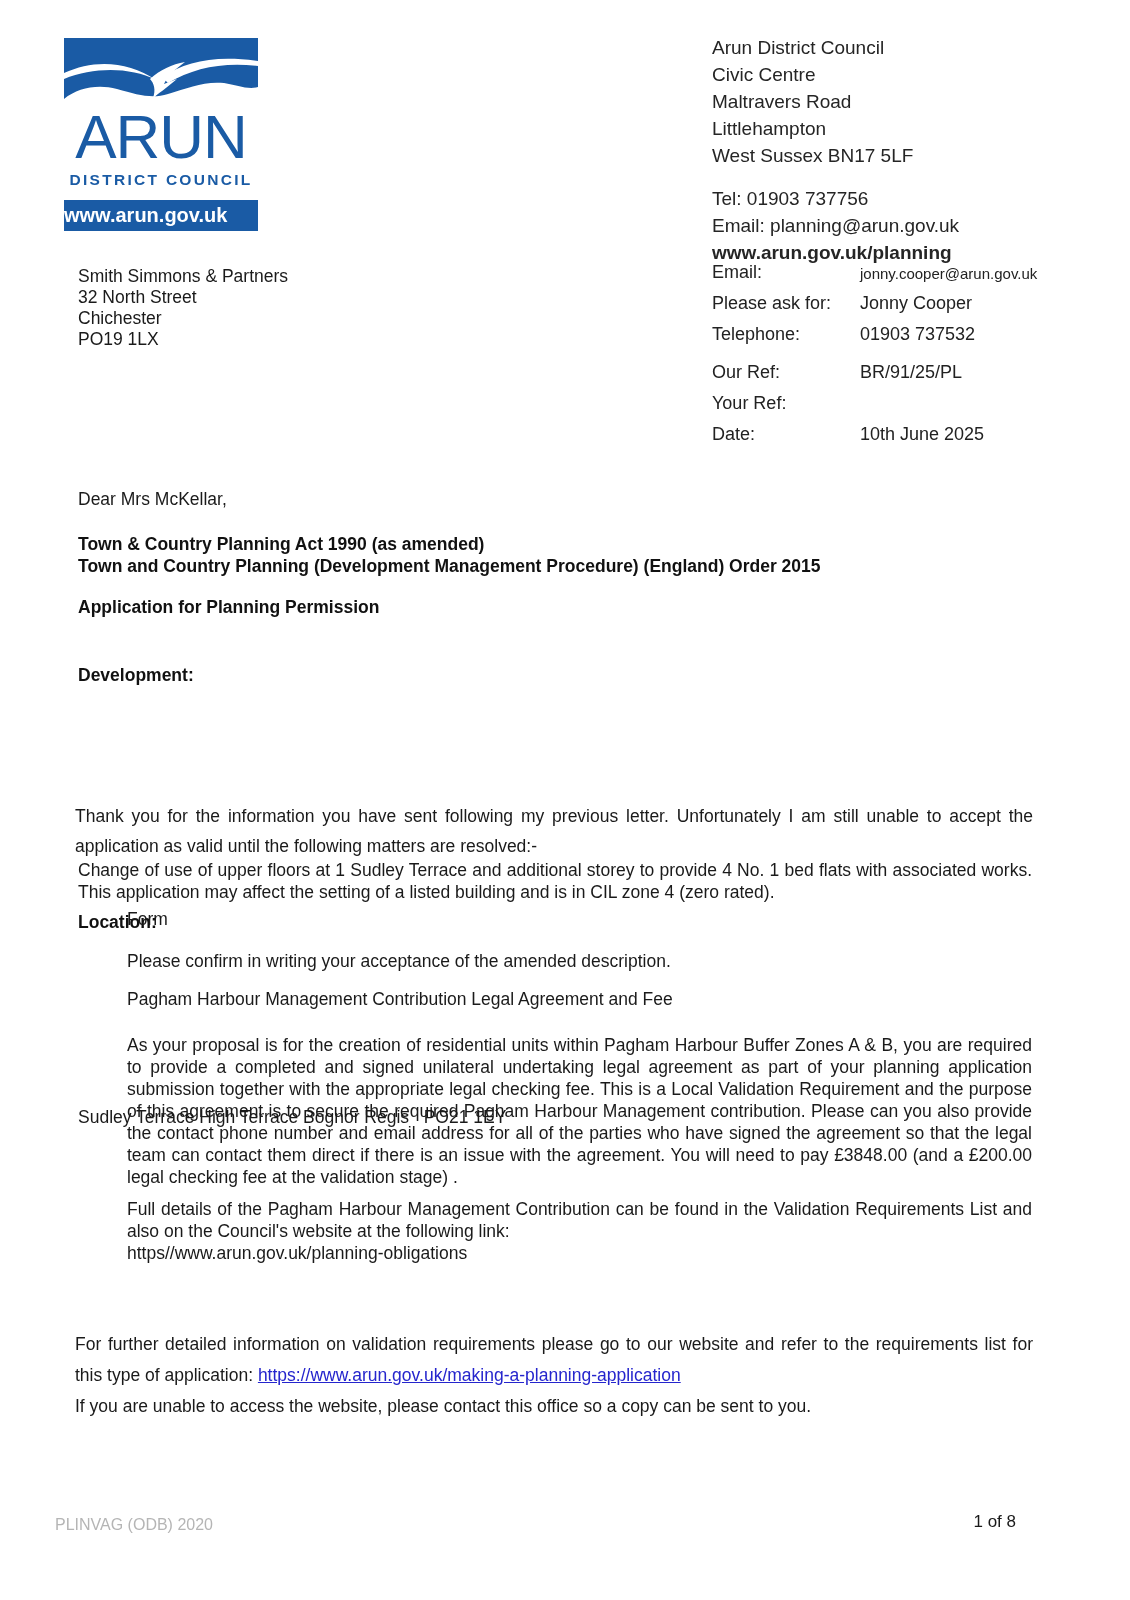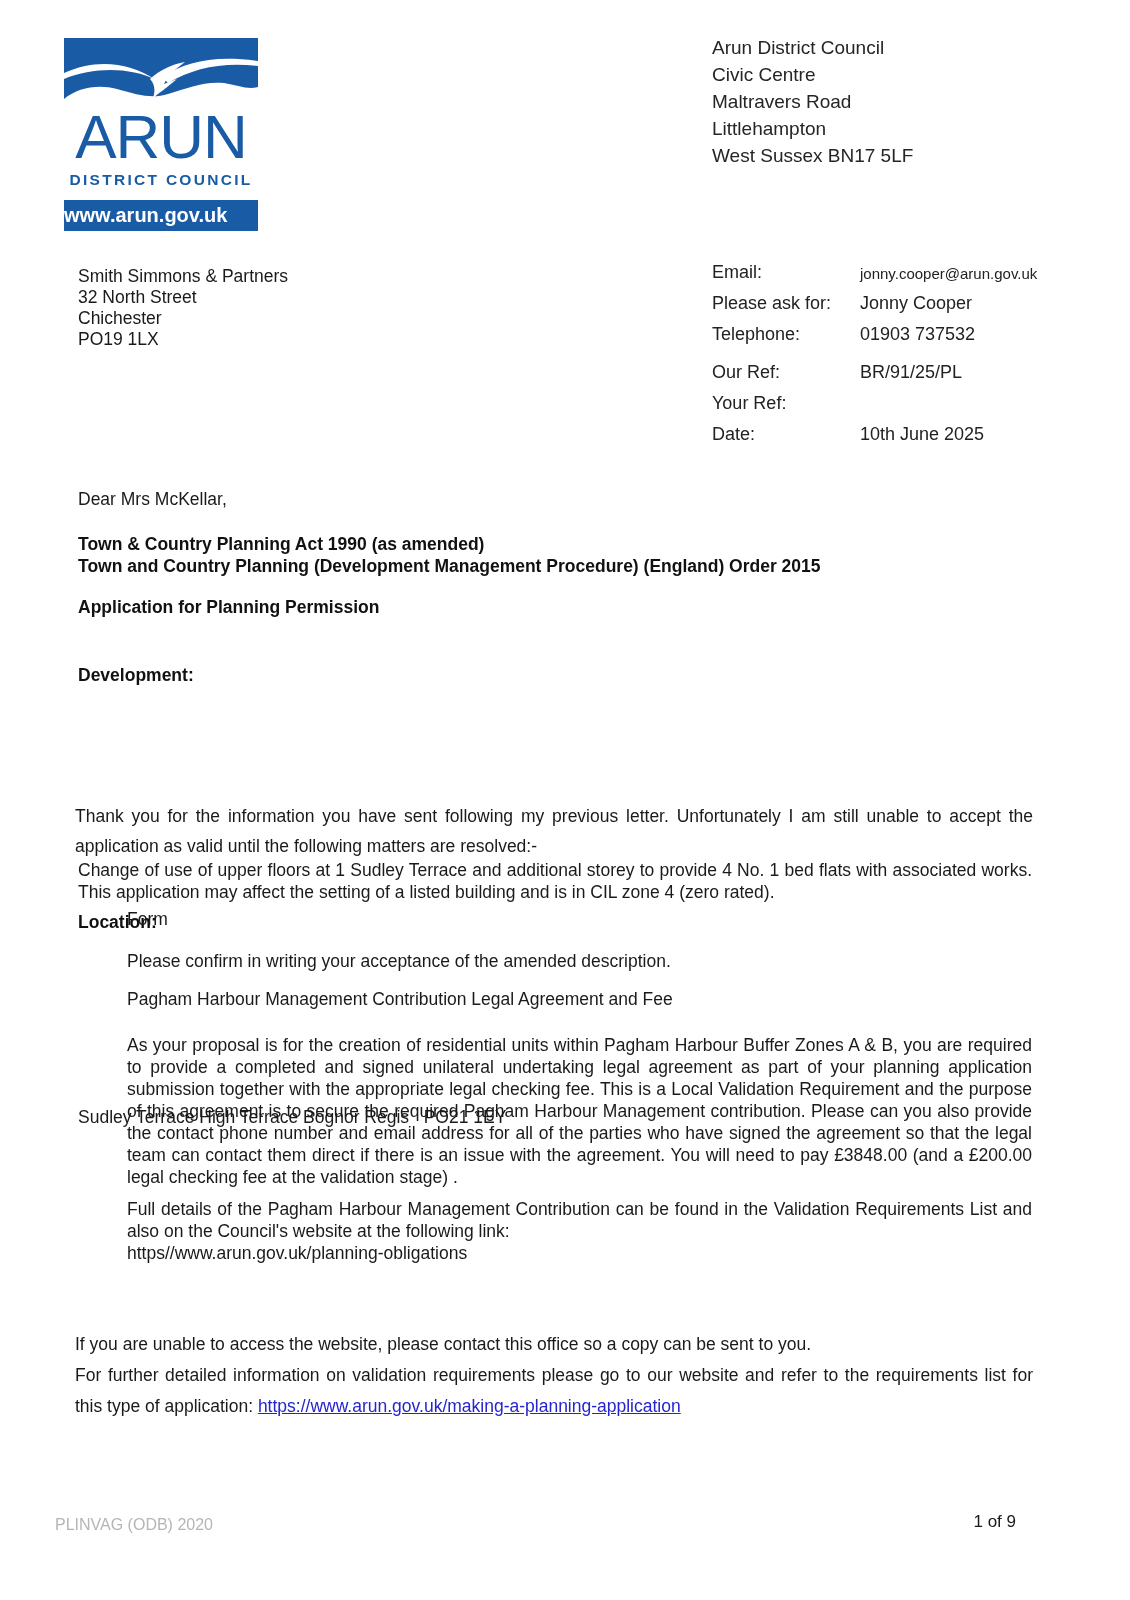--- a/index.html
+++ b/index.html
@@ -108,20 +108,25 @@
     <div class="logo-sub">DISTRICT COUNCIL</div>
     <div class="logo-bar">www.arun.gov.uk</div>
   </div>
 
   <div class="council">
     <div>Arun District Council</div>
     <div>Civic Centre</div>
     <div>Maltravers Road</div>
     <div>Littlehampton</div>
     <div>West Sussex BN17 5LF</div>
+    <div class="tel-group">
+      <div>Tel: 01903 737756</div>
+      <div>Email: planning@arun.gov.uk</div>
+      <div class="web">www.arun.gov.uk/planning</div>
+    </div>
   </div>
 
   <div class="contact">
     <div class="row">
       <span class="lbl">Email:</span>
       <span class="val small">jonny.cooper@arun.gov.uk</span>
     </div>
     <div class="row">
       <span class="lbl">Please ask for:</span>
       <span class="val">Jonny Cooper</span>
@@ -176,20 +181,20 @@
   <div class="indented">
     <div class="sec-form-heading">Form</div>
     <div class="sec-form-text">Please confirm in writing your acceptance of the amended description.</div>
     <div class="sec-pagham-heading">Pagham Harbour Management Contribution Legal Agreement and Fee</div>
     <div class="sec-pagham-para">As your proposal is for the creation of residential units within Pagham Harbour Buffer Zones A &amp; B, you are required to provide a completed and signed unilateral undertaking legal agreement as part of your planning application submission together with the appropriate legal checking fee. This is a Local Validation Requirement and the purpose of this agreement is to secure the required Pagham Harbour Management contribution. Please can you also provide the contact phone number and email address for all of the parties who have signed the agreement so that the legal team can contact them direct if there is an issue with the agreement. You will need to pay £3848.00 (and a £200.00 legal checking fee at the validation stage) .</div>
     <div class="sec-full-details">Full details of the Pagham Harbour Management Contribution can be found in the  Validation Requirements List and also on the Council's website at the following link:</div>
     <div class="sec-obligations-url">https//www.arun.gov.uk/planning-obligations</div>
   </div>
 
   <div class="further">
+    <div><span>For further detailed information on validation requirements please go to  our website and refer to the requirements list for this type of application: </span><a class="weblink">https://www.arun.gov.uk/making-a-planning-application</a></div>
     <div>If you are unable to access the website, please contact this office so a copy can be sent to you.</div>
-    <div><span>For further detailed information on validation requirements please go to  our website and refer to the requirements list for this type of application: </span><a class="weblink">https://www.arun.gov.uk/making-a-planning-application</a></div>
   </div>
 
   <div class="footer-code">PLINVAG (ODB) 2020</div>
-  <div class="footer-page">1 of 9</div>
+  <div class="footer-page">1 of 8</div>
 
 </div>
 
 </body></html>

